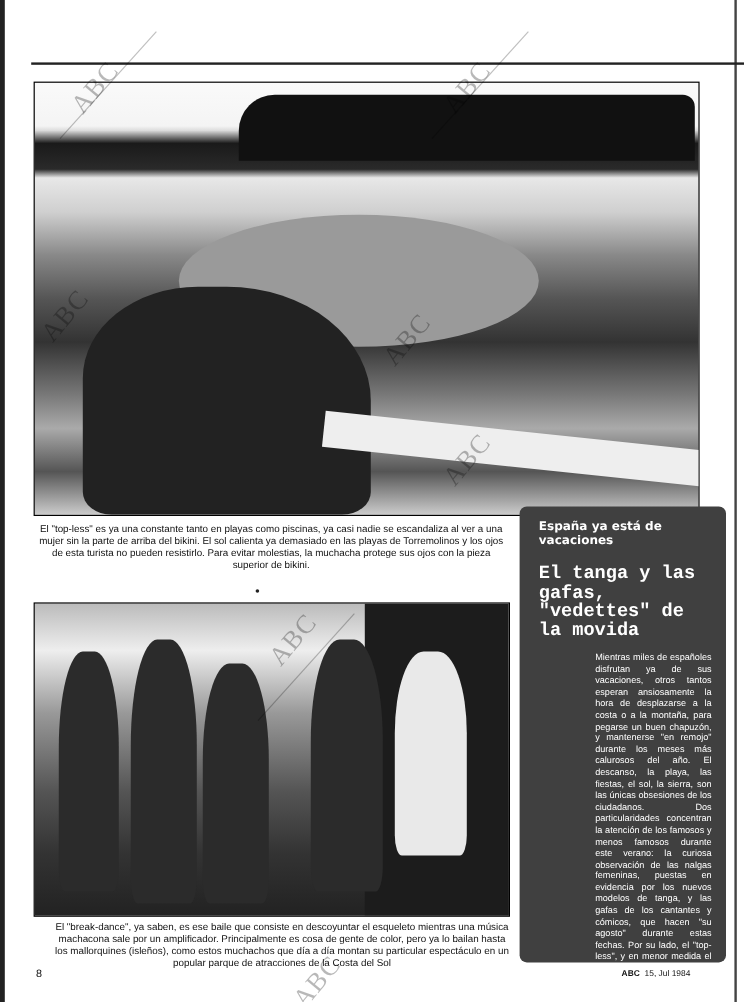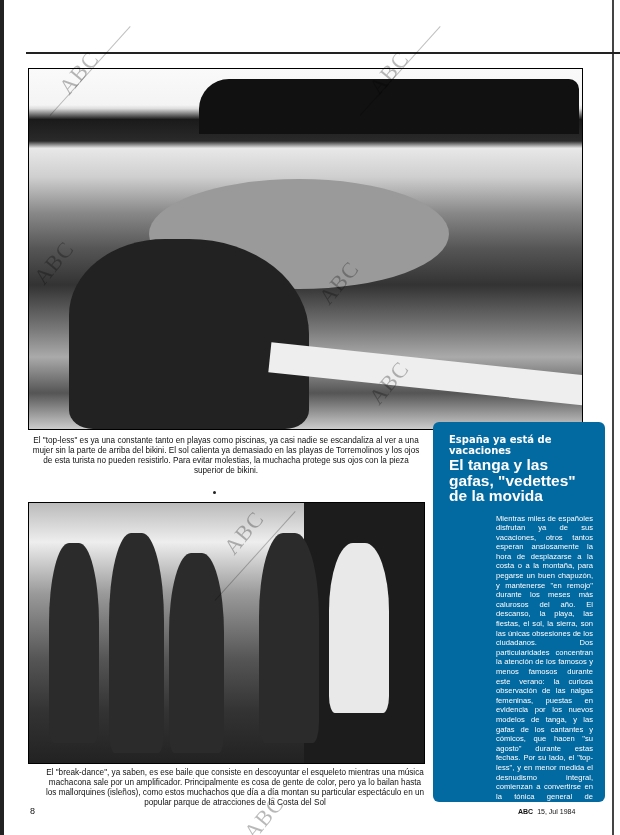--- a/index.html
+++ b/index.html
@@ -15,23 +15,23 @@
   .photo1 .shadow{position:absolute;left:40px;top:170px;width:240px;height:190px;background:#222;border-radius:40% 50% 10% 10%;}
   .photo1 .plank{position:absolute;left:240px;top:290px;width:320px;height:30px;background:#eee;transform:rotate(6deg);}
   .photo2{left:28px;top:502px;width:395px;height:260px;background:
      linear-gradient(180deg,#bbb 0%,#eee 15%,#999 35%,#555 60%,#333 80%,#222 100%);}
   .photo2 .dark{position:absolute;right:0;top:0;width:120px;height:260px;background:#1c1c1c;}
   .photo2 .p{position:absolute;background:#2b2b2b;border-radius:40% 40% 10% 10%;}
   .photo2 .light{position:absolute;background:#e9e9e9;border-radius:40% 40% 10% 10%;}
   .caption{position:absolute;font-size:8.2px;line-height:10px;text-align:center;color:#111;}
   .cap1{left:28px;top:436px;width:396px;}
   .cap2{left:45px;top:768px;width:380px;}
-  .sidebar{position:absolute;left:433px;top:422px;width:172px;height:380px;background:#0369a1;border-radius:6px;color:#fff;box-sizing:border-box;padding:12px 12px 8px 16px;}
+  .sidebar{position:absolute;left:433px;top:422px;width:172px;height:380px;background:#404040;border-radius:6px;color:#fff;box-sizing:border-box;padding:12px 12px 8px 16px;}
   .kicker{font-family:"DejaVu Sans",sans-serif;font-weight:bold;font-size:10px;line-height:11px;}
-  .headline{font-family:Liberation Sans, sans-serif;font-weight:bold;font-size:15.5px;line-height:15.5px;margin-top:1px;}
+  .headline{font-family:Liberation Mono, monospace;font-weight:bold;font-size:15.5px;line-height:15.5px;margin-top:15px;}
   .body-text{font-size:7.6px;line-height:9.6px;text-align:justify;margin-top:10px;margin-left:47px;}
   .body-text .last{text-align:center;display:block;}
   .ref{font-size:7.5px;text-align:center;margin-top:6px;}
   .ref .sq{display:inline-block;width:5px;height:5px;background:#fff;margin-right:5px;vertical-align:middle;}
   .page-num{position:absolute;left:30px;top:806px;font-size:9px;}
   .footer{position:absolute;left:518px;top:808px;font-size:7px;}
   .footer b{font-weight:bold;margin-right:4px;}
   .watermark{position:absolute;font-family:"Liberation Serif",serif;font-size:22px;color:rgba(0,0,0,0.28);transform:rotate(-50deg);letter-spacing:1px;}
   .wm-line{position:absolute;height:1px;background:rgba(0,0,0,0.25);transform-origin:left center;transform:rotate(-48deg);width:120px;}
   .dot{position:absolute;left:213px;top:491px;width:3px;height:3px;background:#222;border-radius:50%;}

